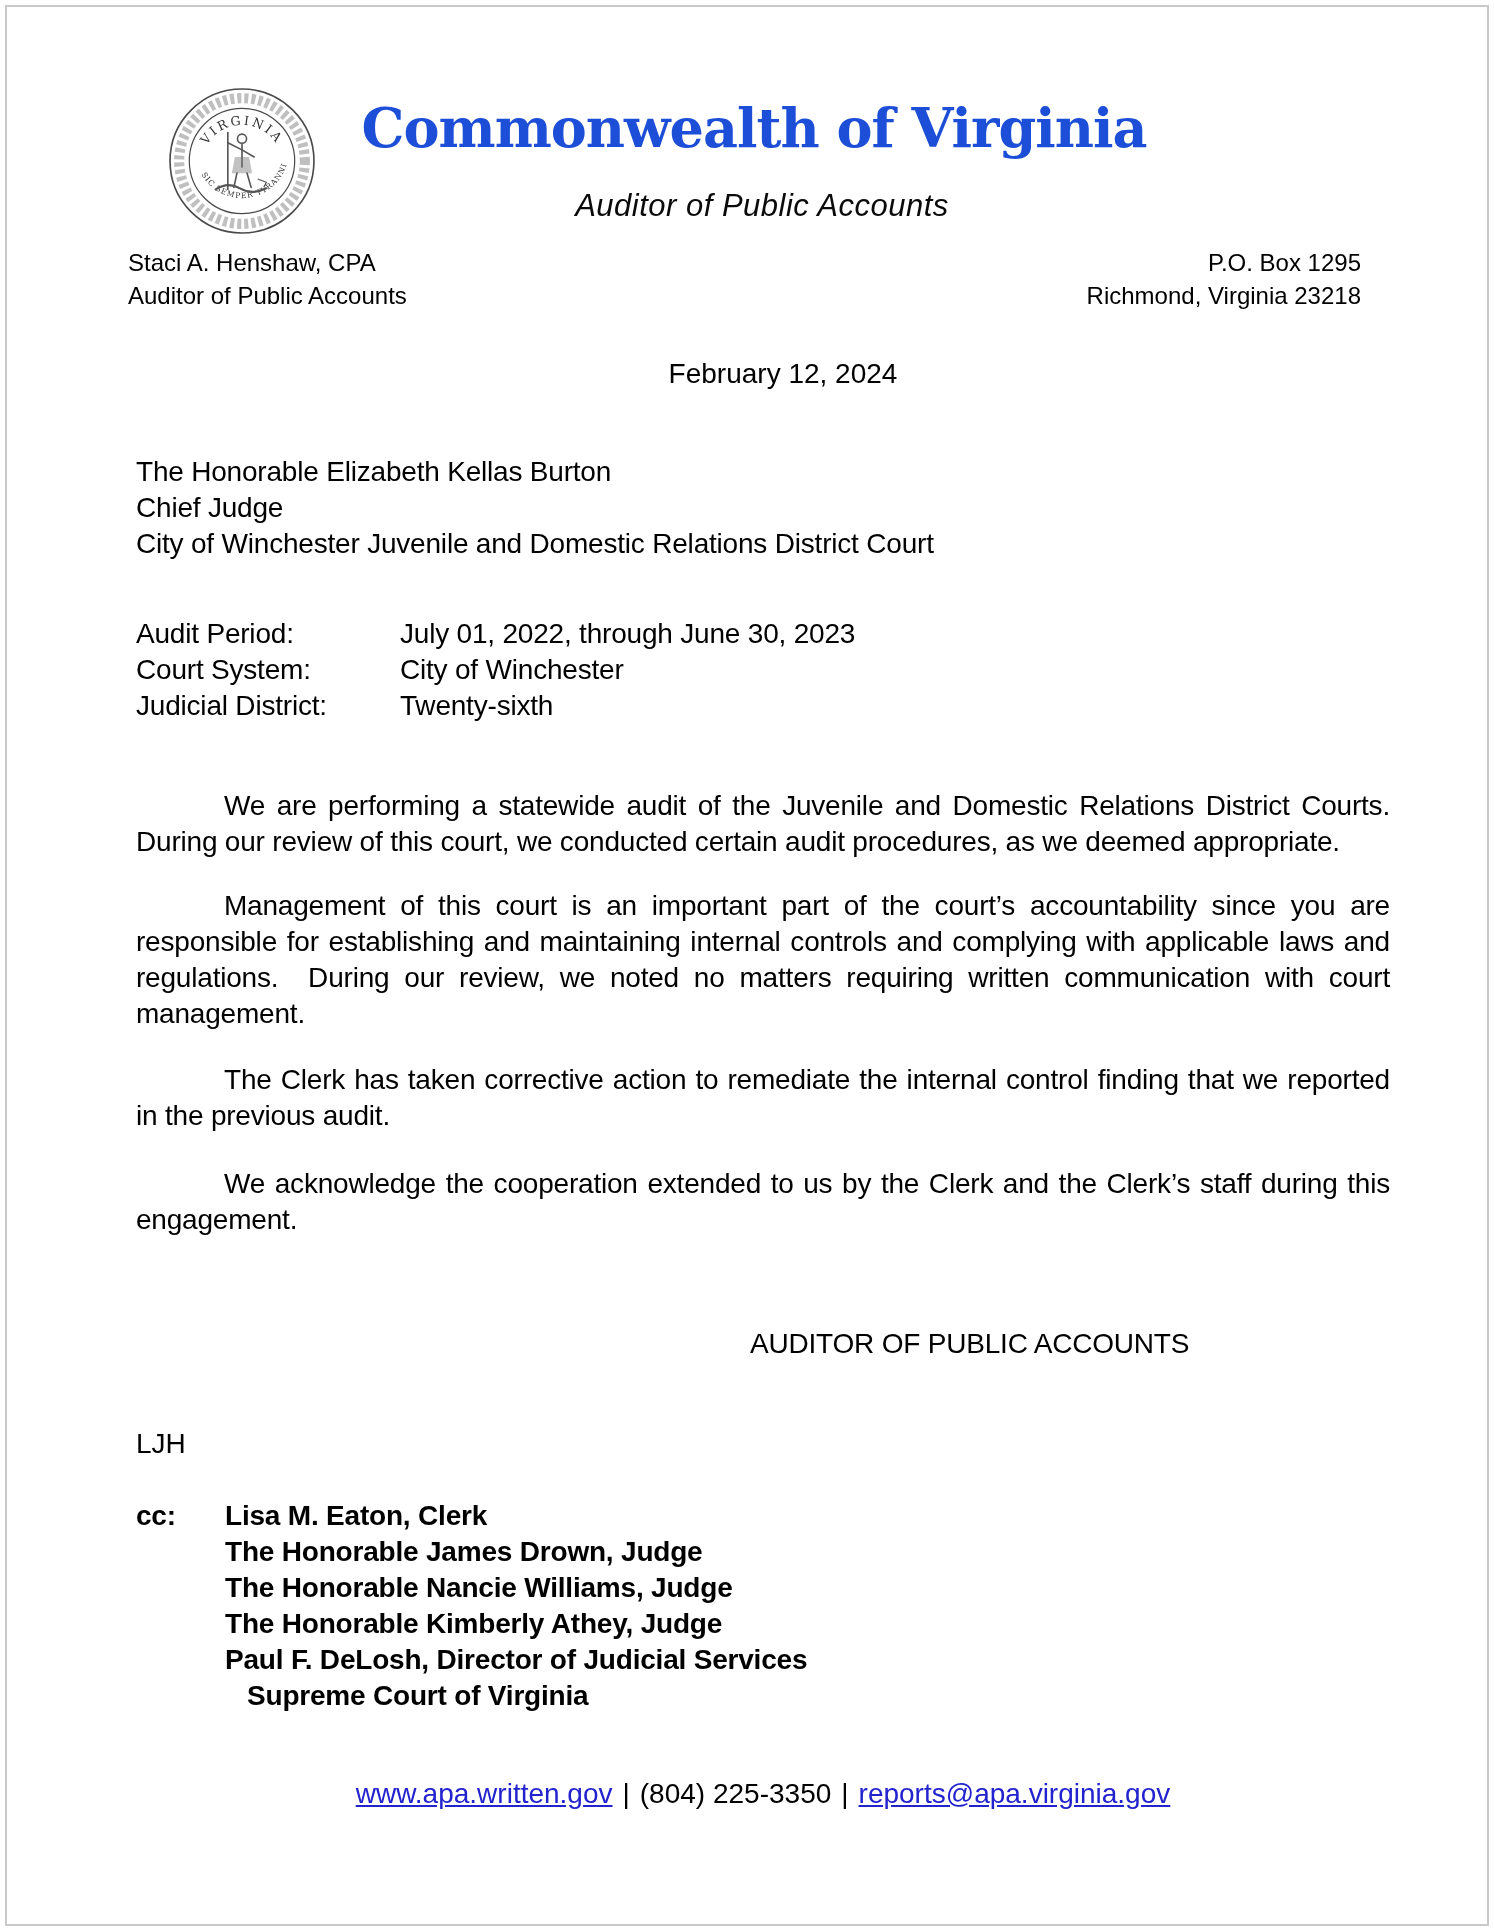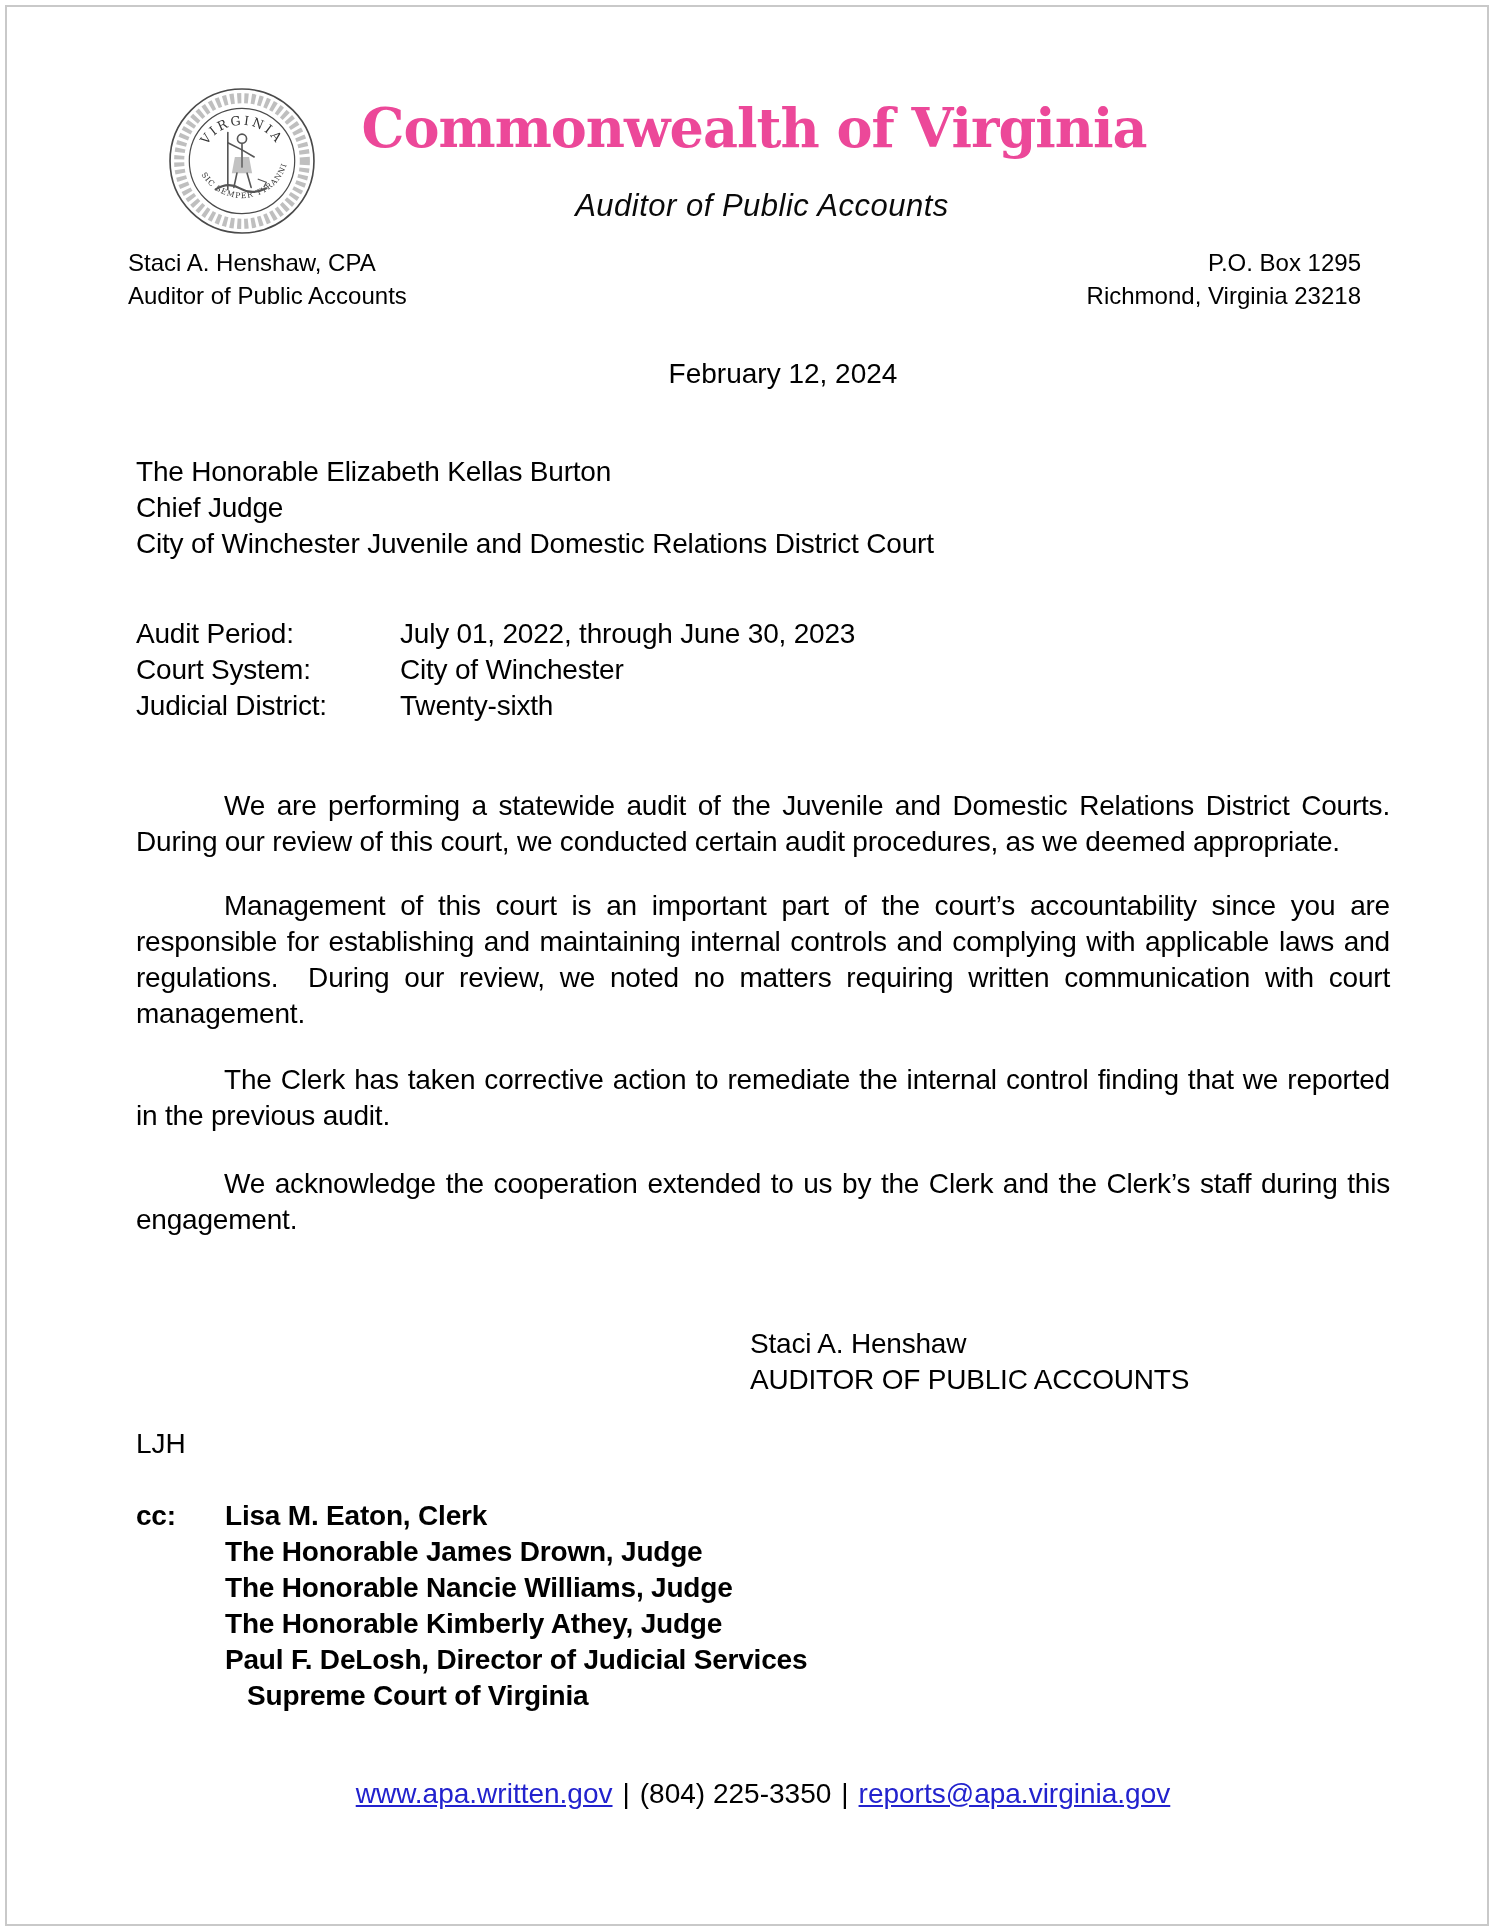--- a/index.html
+++ b/index.html
@@ -17,21 +17,21 @@
     pointer-events:none;
   }
   .seal { position:absolute; left:167px; top:86px; width:150px; height:150px; }
   .title {
     position:absolute; left:14px; right:0; top:96px;
     text-align:center;
     font-family:"DejaVu Serif", serif;
     font-weight:bold;
     font-size:54px;
     letter-spacing:-1px;
-    color:#ec4899;
+    color:#1d4ed8;
   }
   .subtitle {
     position:absolute; left:30px; right:0; top:188px;
     text-align:center;
     font-style:italic;
     font-size:31px;
     letter-spacing:0.5px;
     color:#0a0a0a;
   }
   .hdr-left {
@@ -164,21 +164,20 @@
     <div class="meta-value">Twenty-sixth</div>
   </div>
 </div>
 
 <p class="body-par p1">We are performing a statewide audit of the Juvenile and Domestic Relations District Courts. During our review of this court, we conducted certain audit procedures, as we deemed appropriate.</p>
 <p class="body-par p2">Management of this court is an important part of the court’s accountability since you are responsible for establishing and maintaining internal controls and complying with applicable laws and regulations.&nbsp; During our review, we noted no matters requiring written communication with court management.</p>
 <p class="body-par p3">The Clerk has taken corrective action to remediate the internal control finding that we reported in the previous audit.</p>
 <p class="body-par p4">We acknowledge the cooperation extended to us by the Clerk and the Clerk’s staff during this engagement.</p>
 
 <div class="sig">
-  <div>Staci A. Henshaw</div>
   <div>AUDITOR OF PUBLIC ACCOUNTS</div>
 </div>
 
 <div class="initials">LJH</div>
 
 <div class="cc-block">
   <div class="cc-label">cc:</div>
   <div class="cc-list">
     <div>Lisa M. Eaton, Clerk</div>
     <div>The Honorable James Drown, Judge</div>

